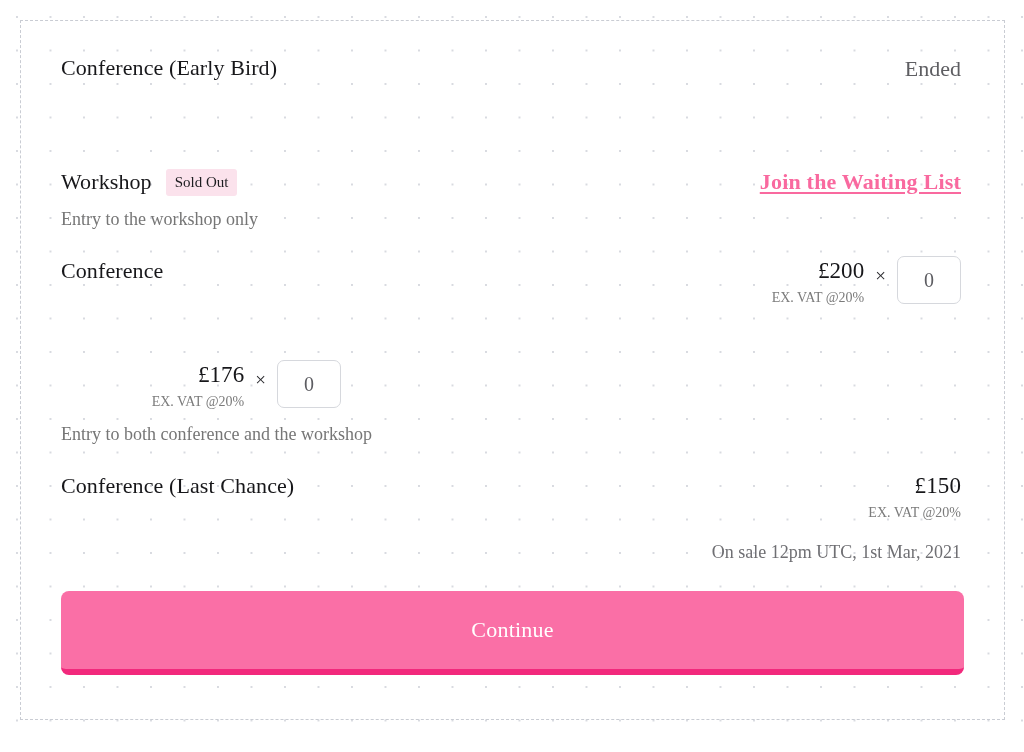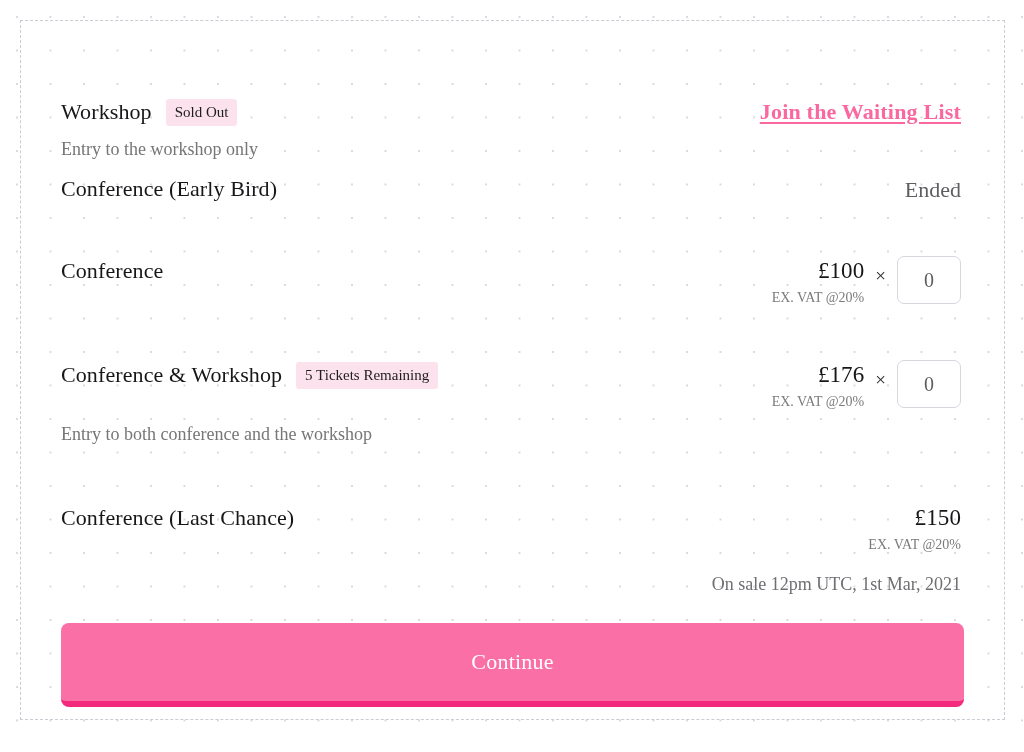--- a/index.html
+++ b/index.html
@@ -186,84 +186,78 @@
     cursor: pointer;
     padding: 0;
     text-align: center;
     letter-spacing: 0.2px;
   }
 
   .r0 { margin-top: 8px; }
   .r1 { margin-top: 52px; }
   .r2 { margin-top: 20px; }
   .r3 { margin-top: 42px; }
-  .r4 { margin-top: 52px; }
+  .r4 { margin-top: 20px; }
 </style>
 </head>
 <body>
 
 <div id="page">
 
   <div id="ticket-panel">
     <div class="rows">
 
+      <div class="ticket-row r0">
+        <div class="row-main">
+          <div class="row-left">
+            <div class="name-line">
+              <span class="ticket-name">Conference (Early Bird)</span>
+            </div>
+          </div>
+          <div class="row-right">
+            <span class="status-text">Ended</span>
+          </div>
+        </div>
+      </div>
+
       <div class="ticket-row r1">
         <div class="row-main">
           <div class="row-left">
             <div class="name-line">
               <span class="ticket-name">Workshop</span>
               <span class="badge">Sold Out</span>
             </div>
           </div>
           <div class="row-right">
             <a class="waiting-link">Join the Waiting List</a>
           </div>
         </div>
         <div class="ticket-desc">Entry to the workshop only</div>
       </div>
 
-      <div class="ticket-row r0">
-        <div class="row-main">
-          <div class="row-left">
-            <div class="name-line">
-              <span class="ticket-name">Conference (Early Bird)</span>
-            </div>
-          </div>
-          <div class="row-right">
-            <span class="status-text">Ended</span>
-          </div>
-        </div>
-      </div>
-
       <div class="ticket-row r2">
         <div class="row-main">
           <div class="row-left">
             <div class="name-line">
               <span class="ticket-name">Conference</span>
             </div>
           </div>
           <div class="row-right">
             <div class="price-block">
-              <div class="price">£100</div>
+              <div class="price">£200</div>
               <div class="vat">EX. VAT @20%</div>
             </div>
             <span class="times">×</span>
             <input class="qty-input" type="text" value="0" style="">
           </div>
         </div>
       </div>
 
       <div class="ticket-row r3">
         <div class="row-main">
-          <div class="row-left">
-            <div class="name-line">
-              <span class="ticket-name">Conference &amp; Workshop</span>
-              <span class="badge">5 Tickets Remaining</span>
-            </div>
-          </div>
           <div class="row-right">
             <div class="price-block">
               <div class="price">£176</div>
               <div class="vat">EX. VAT @20%</div>
             </div>
             <span class="times">×</span>
             <input class="qty-input" type="text" value="0" style="">
           </div>
         </div>
         <div class="ticket-desc">Entry to both conference and the workshop</div>

